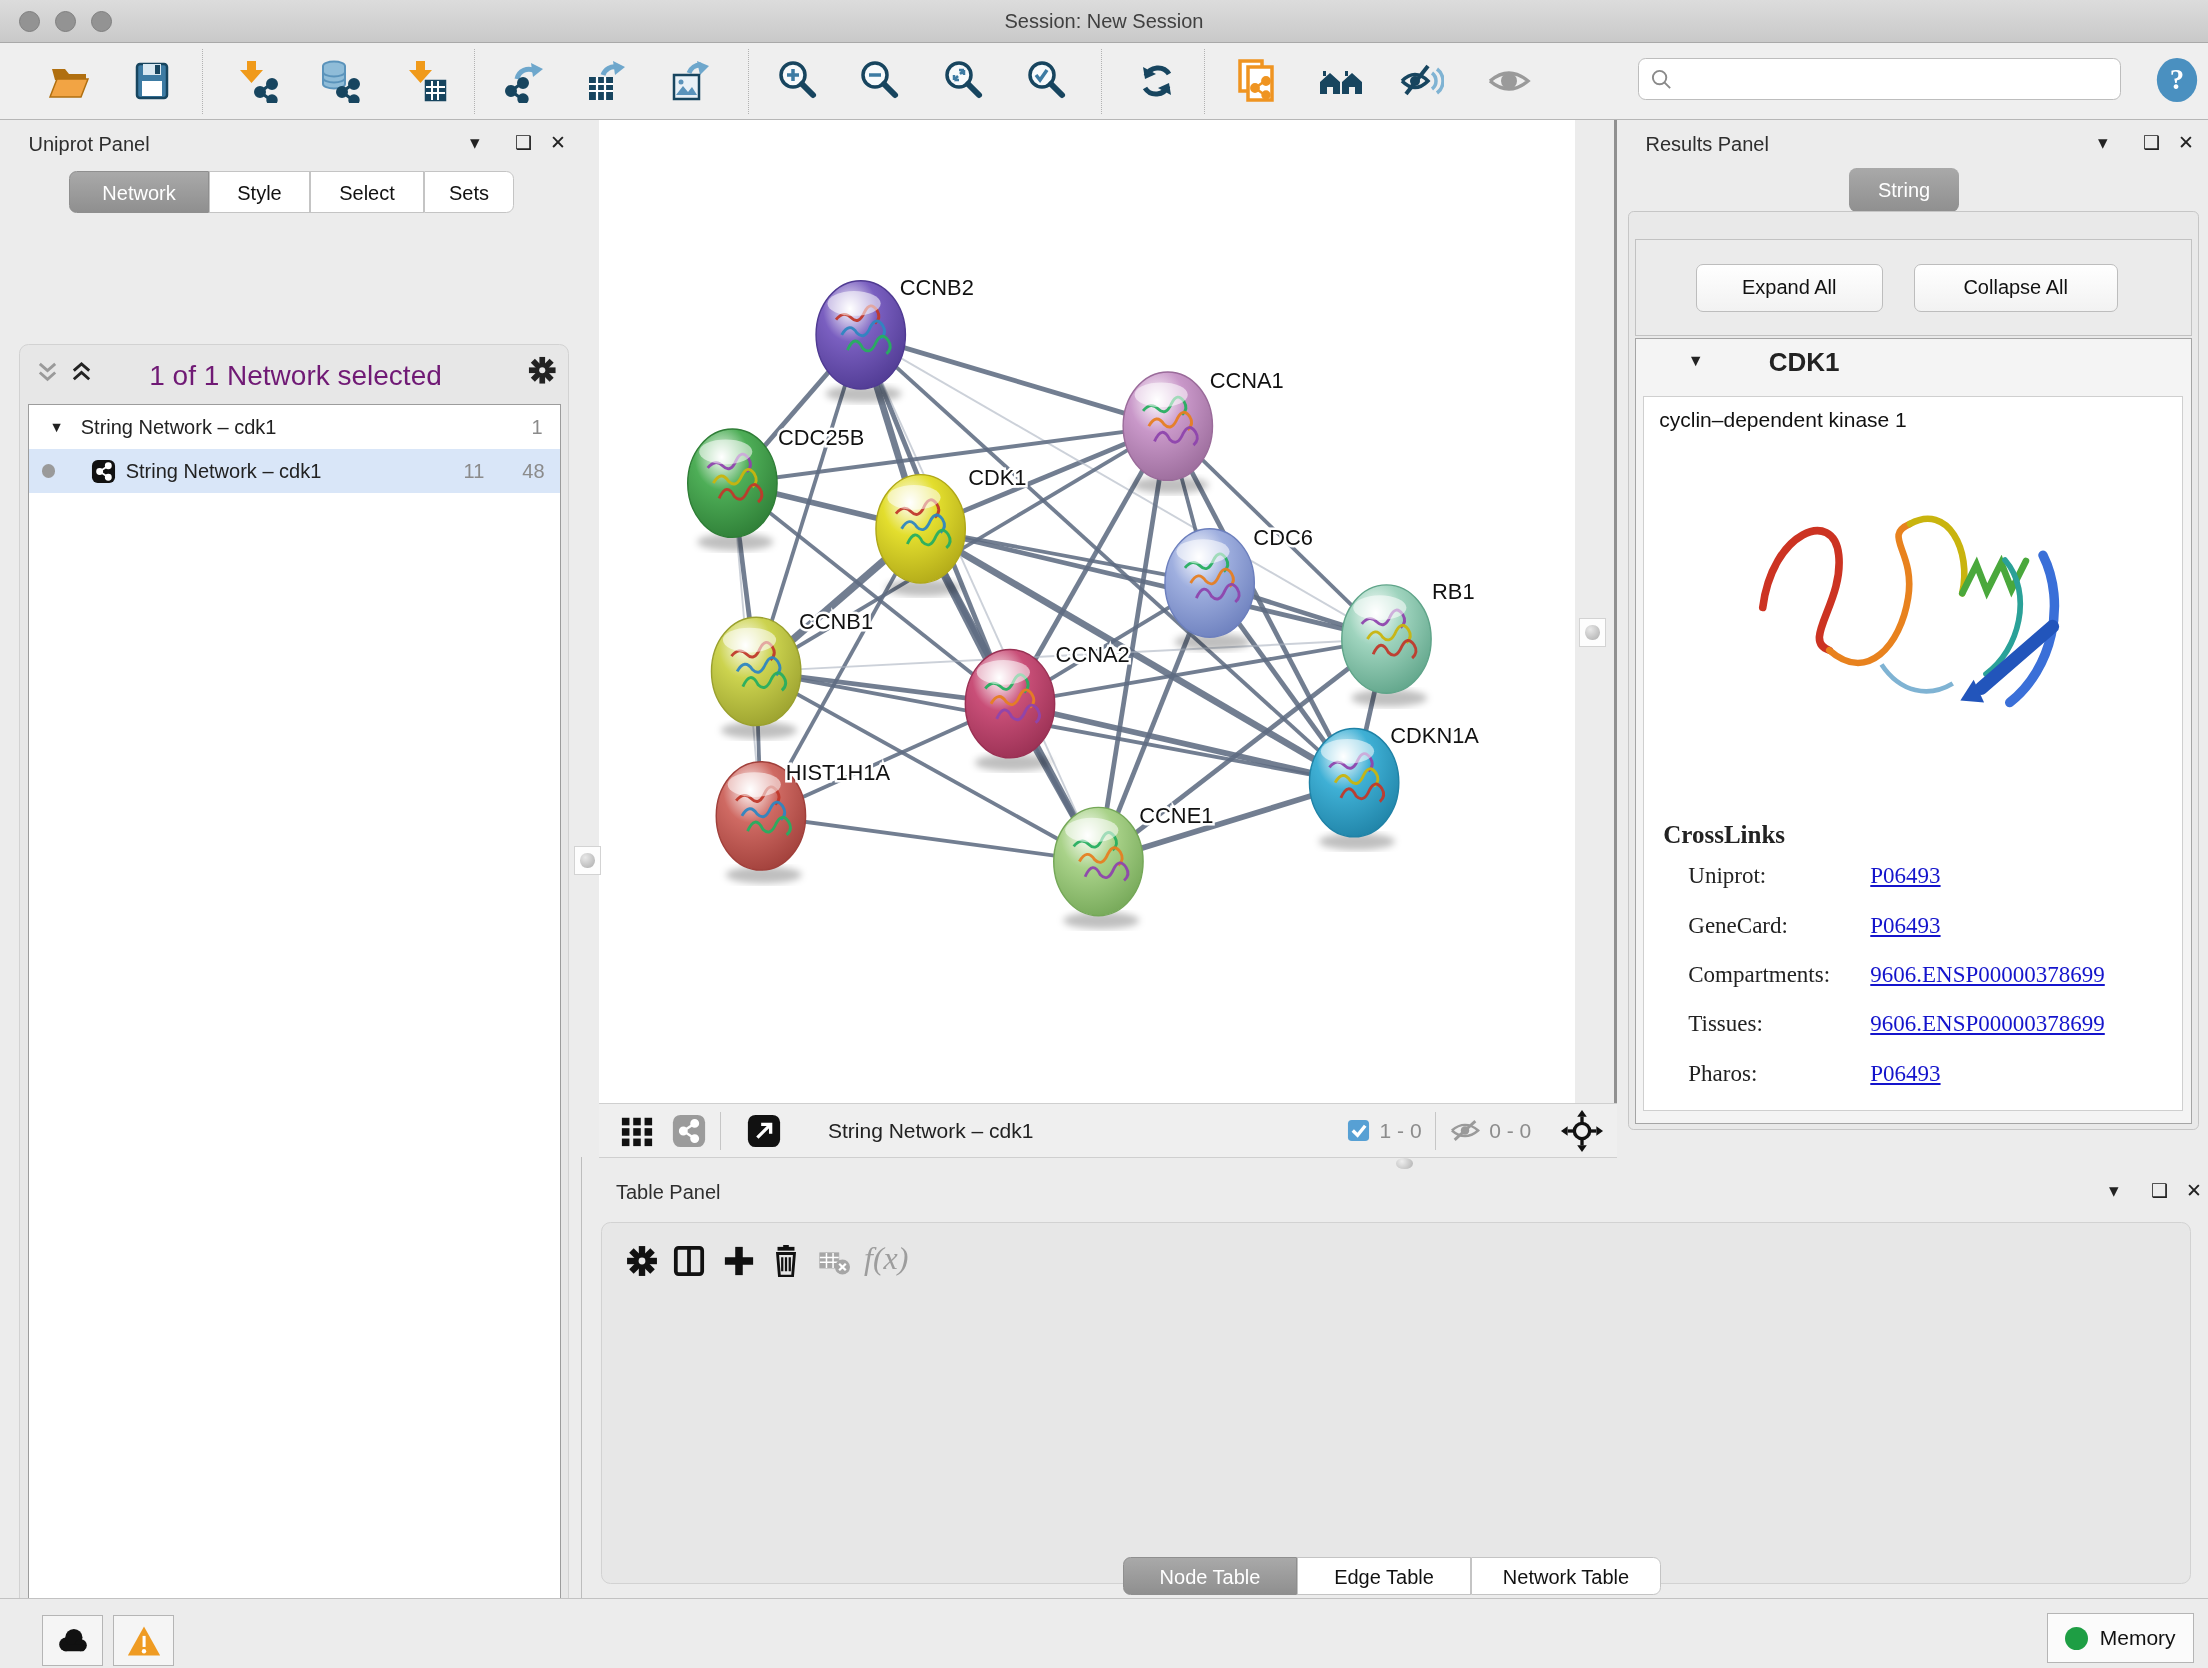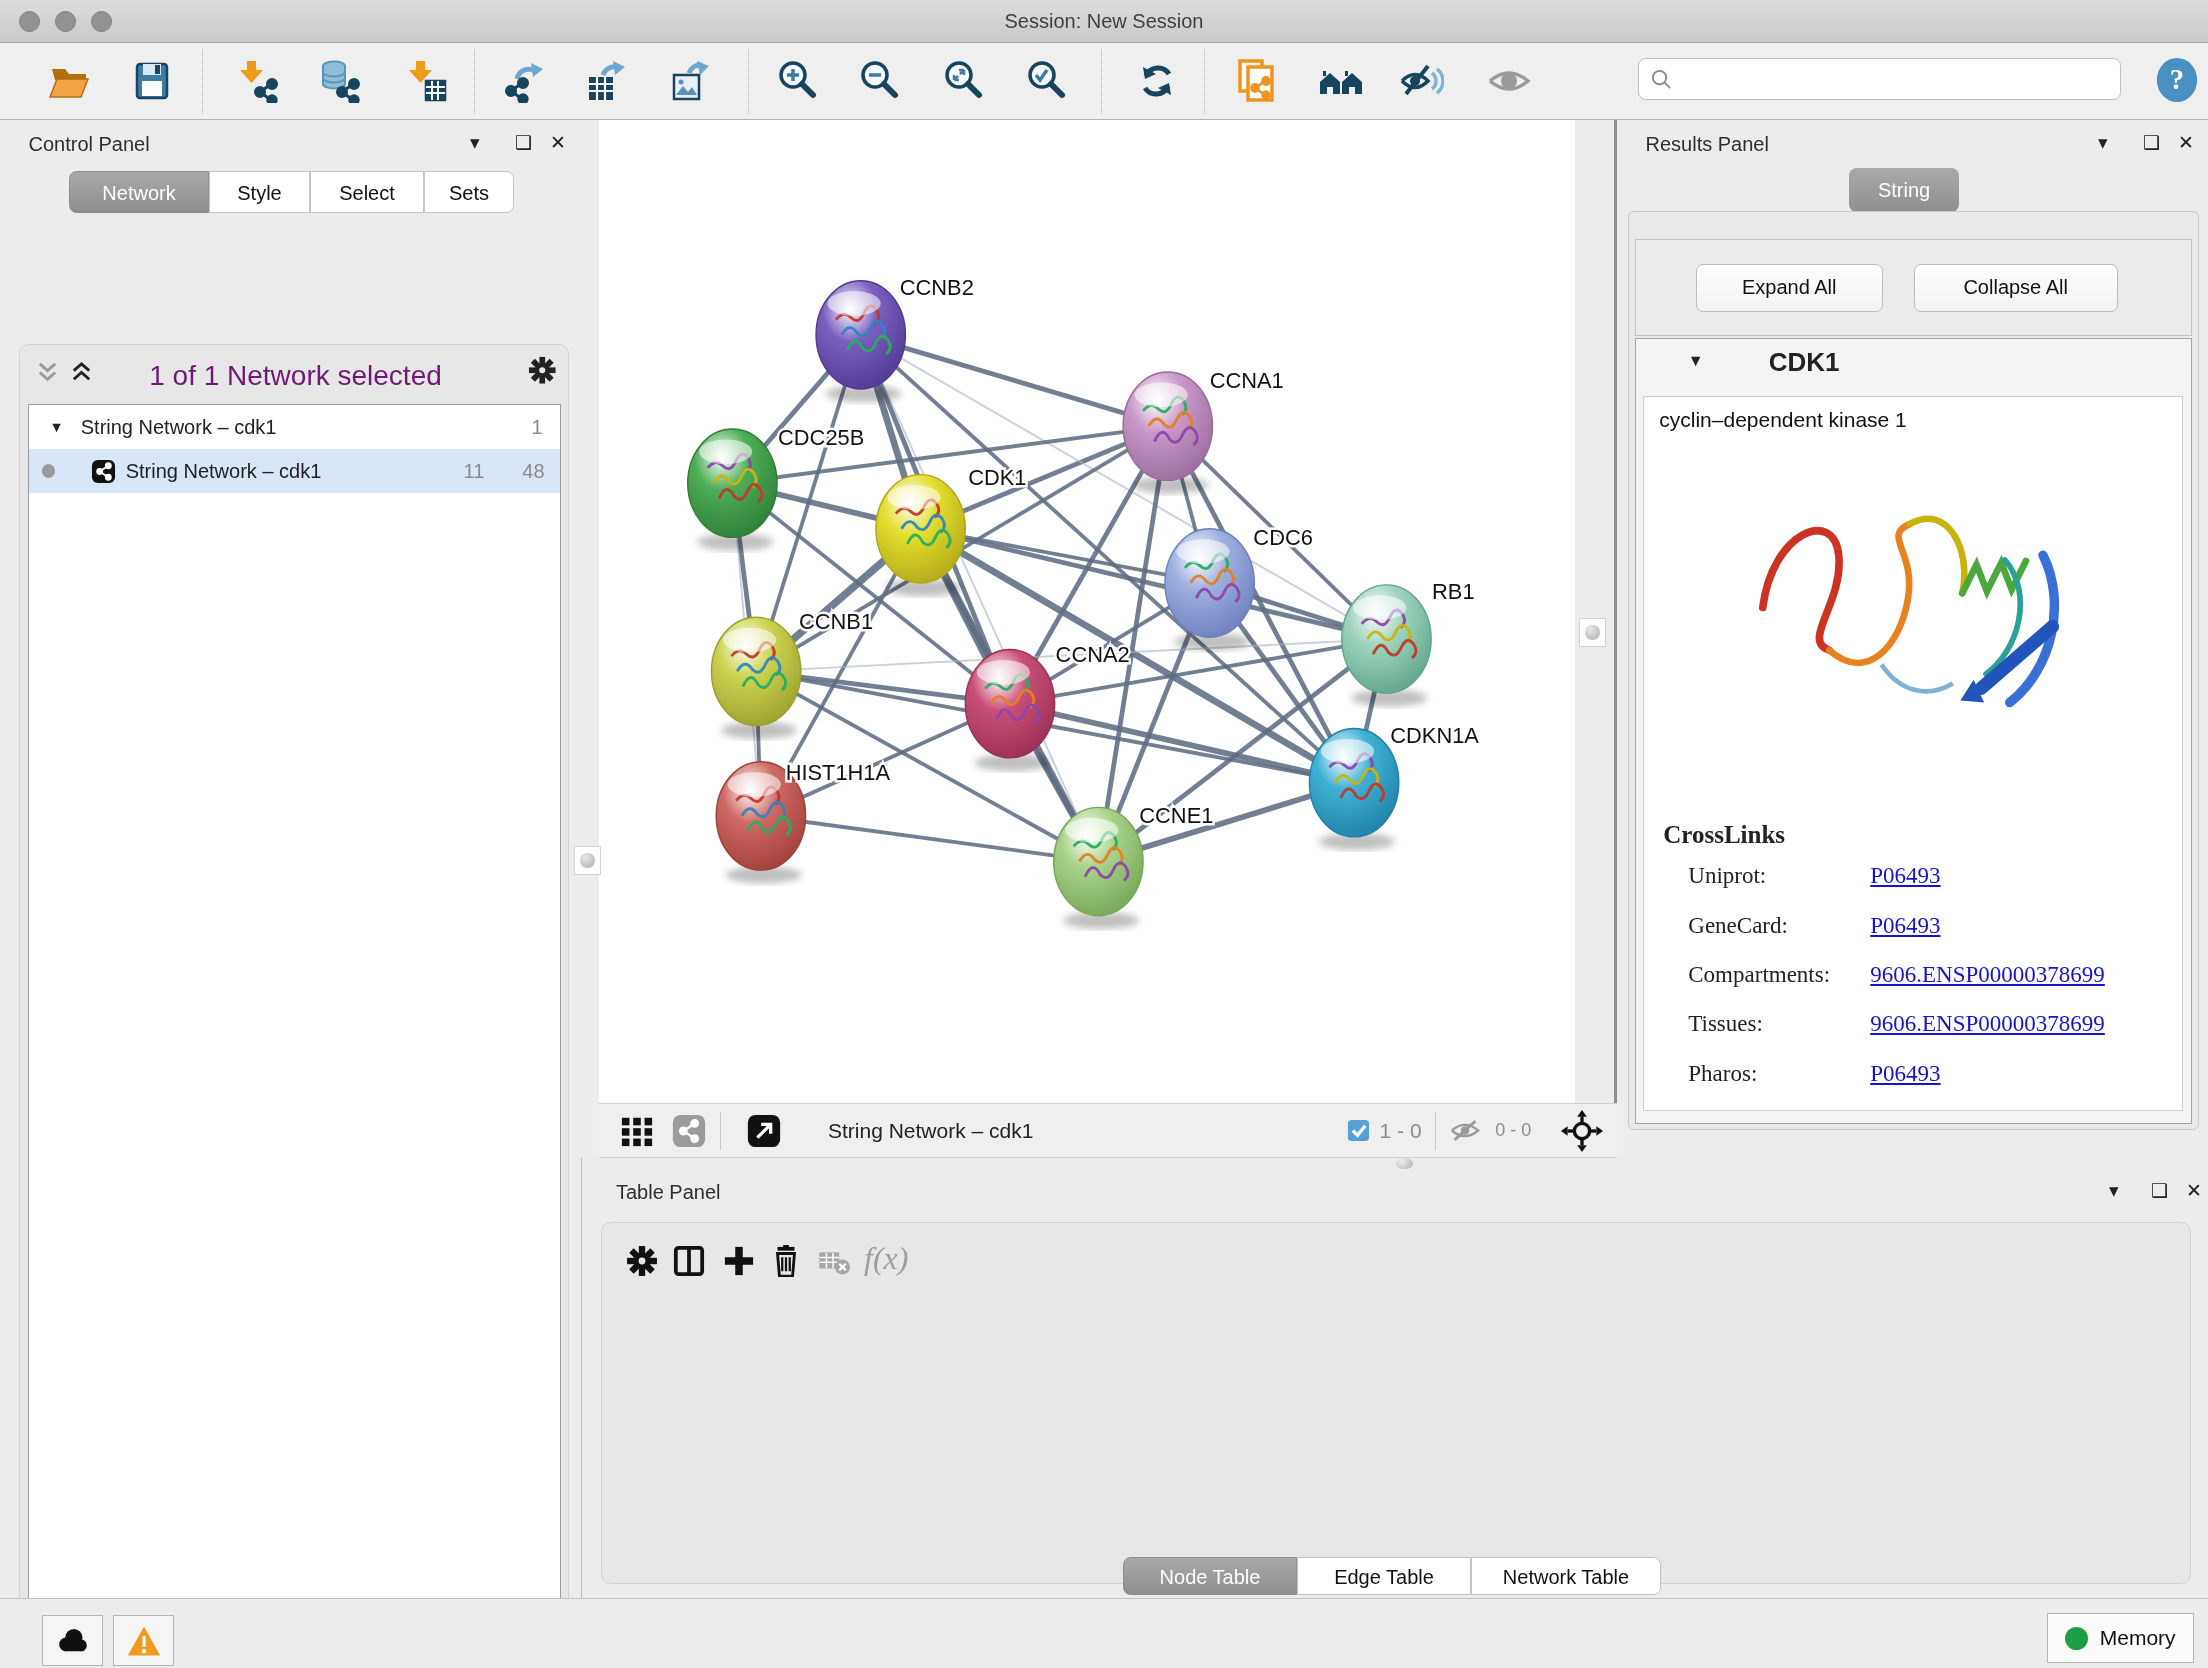--- a/index.html
+++ b/index.html
@@ -241,21 +241,21 @@
   </div>
   <div class="abs" style="left:2153px;top:13.3px">
     <svg width="48" height="48" viewBox="0 0 50 50">
         <ellipse cx="25" cy="25" rx="21" ry="23" fill="#4a90c0"></ellipse>
         <text x="25" y="34" text-anchor="middle" font-size="30" font-weight="bold" fill="#fff" font-family="Liberation Serif, serif">?</text>
       </svg>
   </div>
 </div>
 
 <div class="abs" style="left:0;top:120px;width:581px;height:1478px;background:#ececec;border-right:1px solid #bdbdbd">
-  <div class="abs panel-title" style="left:28.5px;top:13.3px">Control Panel</div>
+  <div class="abs panel-title" style="left:28.5px;top:13.3px">Uniprot Panel</div>
   <div class="abs ph-ic" style="left:470px;top:11.4px">▾</div>
   <div class="abs ph-ic" style="left:515px;top:11.4px">❑</div>
   <div class="abs ph-ic" style="left:550px;top:11.4px;font-weight:bold">✕</div>
 
   <div class="abs tabbtn sel rfirst" style="left:69px;top:51px;width:140px">Network</div>
   <div class="abs tabbtn" style="left:209px;top:51px;width:101px">Style</div>
   <div class="abs tabbtn" style="left:310px;top:51px;width:114px">Select</div>
   <div class="abs tabbtn rlast" style="left:424px;top:51px;width:90px">Sets</div>
 
   <div class="abs cp-groupbox">
@@ -616,21 +616,21 @@
         <rect x="1" y="1" width="22" height="22" rx="4" fill="#57a0d4"></rect>
         <path d="M6 12 l5 5 8 -10" stroke="#fff" stroke-width="3.5" fill="none"></path>
       </svg>
     <span style="margin-left:9.5px;font-size:21px;color:#8c8c8c">1 - 0</span>
     <div class="nb-sep"></div>
     <svg width="32" height="25" viewBox="0 0 34 26">
         <path d="M3 13 q14 -12 28 0 q-14 12 -28 0" stroke="#9a9a9a" stroke-width="2.5" fill="none"></path>
         <circle cx="17" cy="13" r="4.5" fill="#9a9a9a"></circle>
         <line x1="6" y1="23" x2="28" y2="3" stroke="#9a9a9a" stroke-width="3"></line>
       </svg>
-    <span style="margin-left:14px;font-size:18px;color:#8c8c8c">0 - 0</span>
+    <span style="margin-left:8px;font-size:21px;color:#8c8c8c">0 - 0</span>
     <svg width="44" height="44" viewBox="0 0 46 46" style="margin-left:28.5px;margin-right:13.3px">
         <g stroke="#111" stroke-width="3.5" fill="none">
           <circle cx="23" cy="23" r="8"></circle>
           <line x1="23" y1="8" x2="23" y2="15"></line>
           <line x1="23" y1="31" x2="23" y2="38"></line>
           <line x1="8" y1="23" x2="15" y2="23"></line>
           <line x1="31" y1="23" x2="38" y2="23"></line>
         </g>
         <g fill="#111">
           <path d="M23 1 l5 7 h-10 z"></path>

